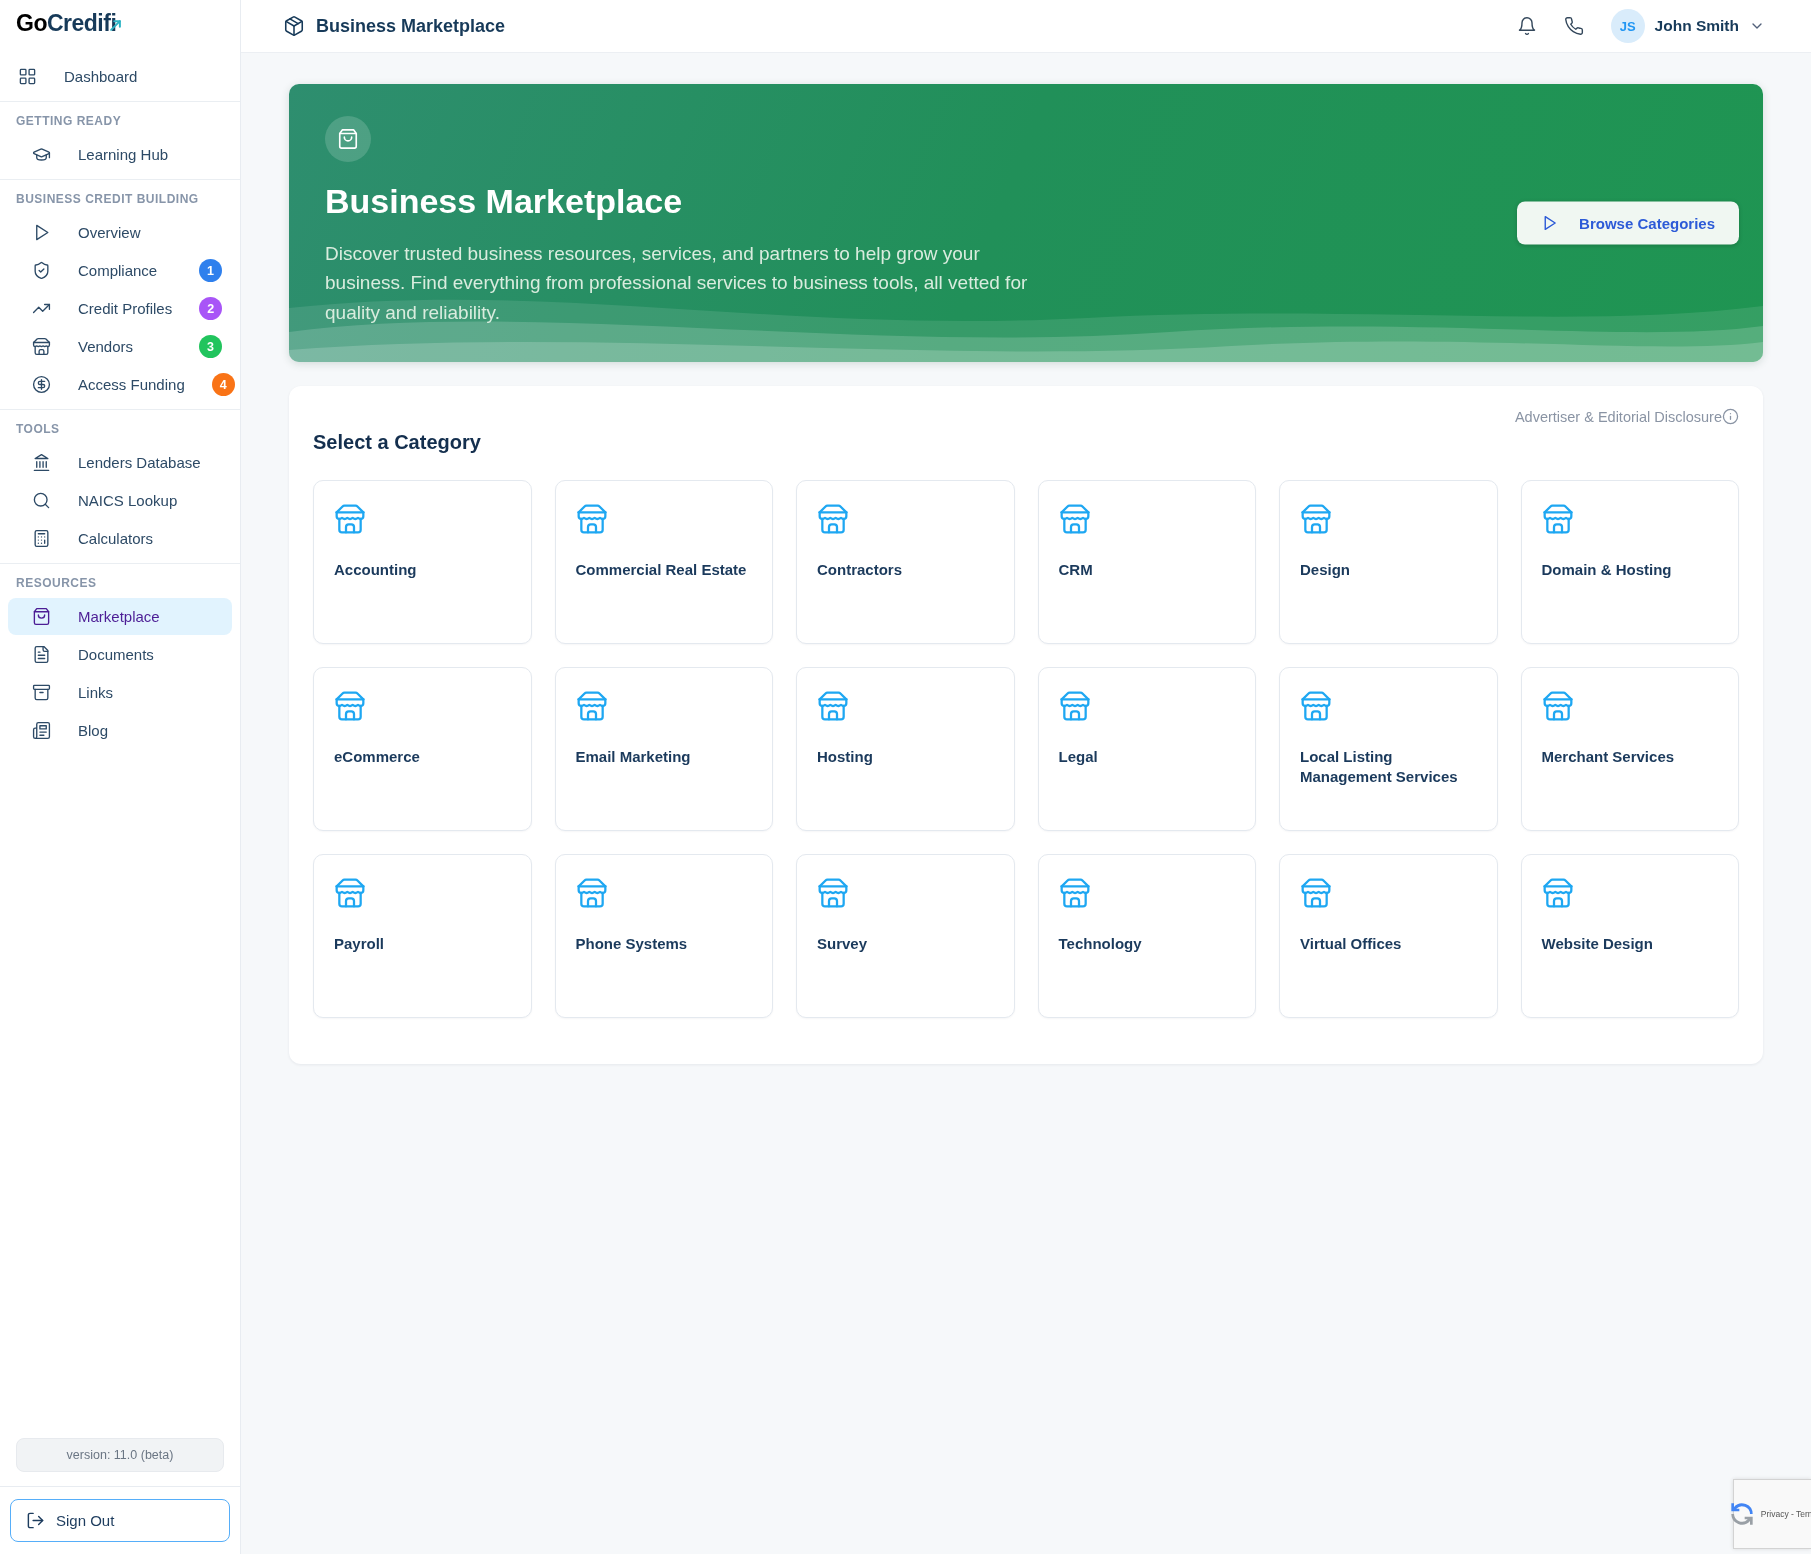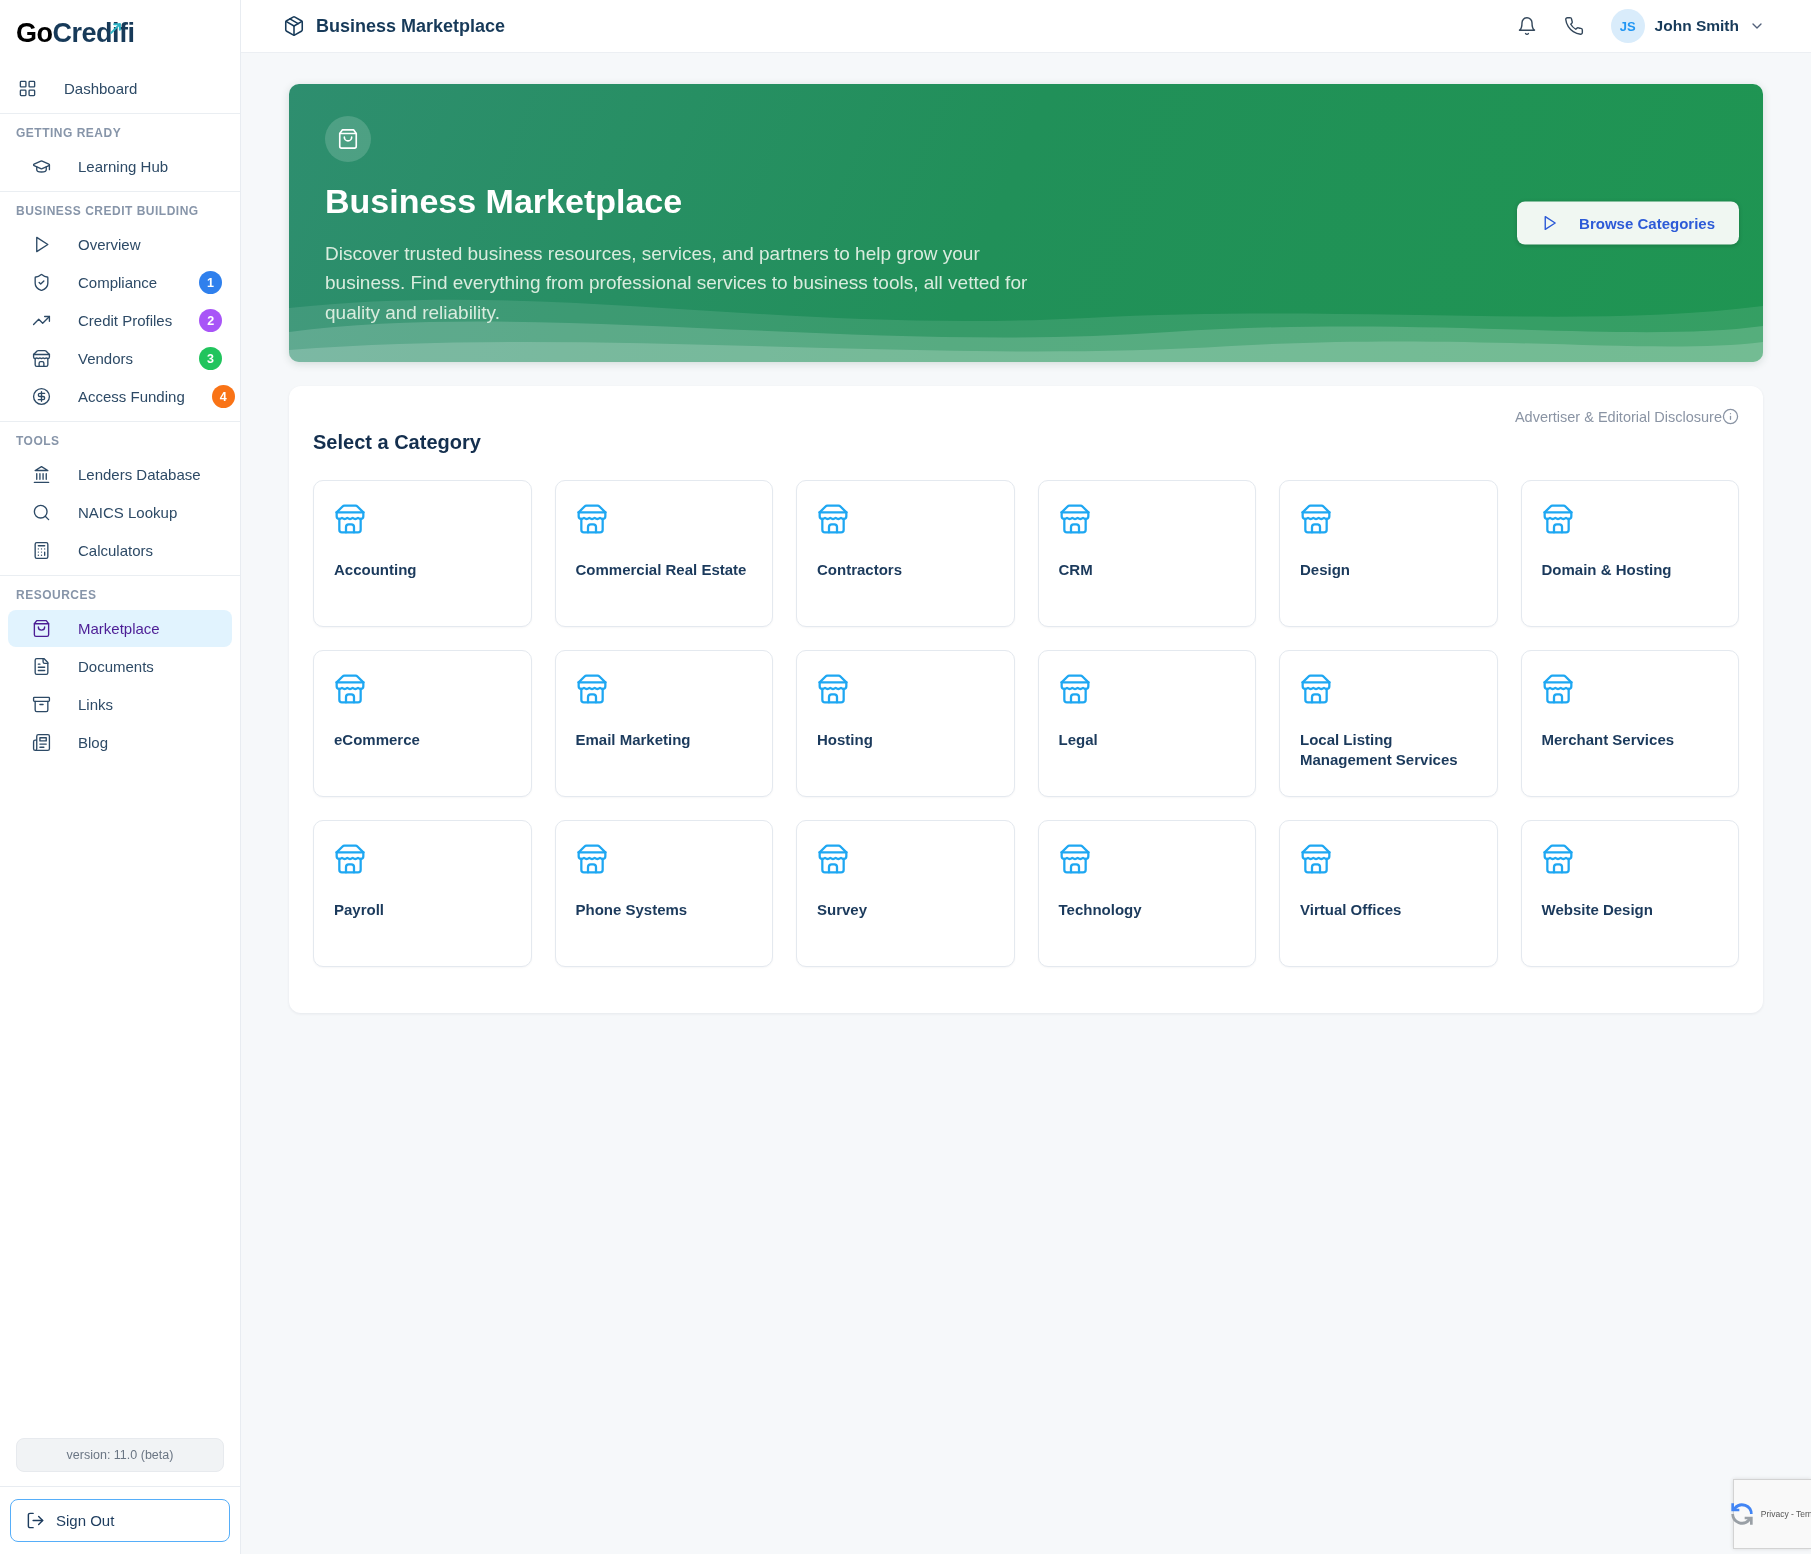--- a/index.html
+++ b/index.html
@@ -3,21 +3,21 @@
 <meta charset="utf-8">
 <style>
   * { box-sizing: border-box; }
   html,body { margin:0; padding:0; width:1811px; height:1554px; overflow:hidden;
     font-family:"Liberation Sans", sans-serif; background:#f6f8fa; }
   .app { display:flex; width:100%; height:100%; position:relative; }
 
   
   .sidebar { width:241px; flex-shrink:0; background:#fff; border-right:1px solid #e8ecf1;
     display:flex; flex-direction:column; }
-  .logo { padding:18px 16px 16px; font-size:27px; font-weight:700; letter-spacing:-0.5px; position:relative; cursor:pointer; }
+  .logo { padding:10px 16px 16px; font-size:23px; font-weight:700; letter-spacing:-0.5px; position:relative; cursor:pointer; }
   .logo-credifi { color:#173a59; }
   .logo-arrow { position:absolute; top:12px; left:108px; }
   .nav { padding-top:4px; }
   .nav-item { display:flex; align-items:center; gap:27px; height:37px; margin:1px 8px;
     padding:0 10px; border-radius:8px; color:#2d4a66; font-size:15px; cursor:pointer; }
   .nav-item.indent { padding-left:24px; }
   .nav-item.active { background:#e1f3fe; color:#4c1d95; }
   .nav-icon { display:flex; }
   .nav-icon svg { width:19px; height:19px; }
   .nav-label { flex:1; white-space:nowrap; }
@@ -69,21 +69,21 @@
   .browse-btn svg { width:17px; height:17px; }
 
   
   .panel { background:#fff; border-radius:12px; padding:22px 24px 46px;
     box-shadow:0 1px 3px rgba(16,30,54,0.07); }
   .disclosure { display:flex; justify-content:flex-end; align-items:center; gap:0;
     color:#8a94a4; font-size:14.5px; margin-bottom:6px; cursor:pointer; }
   .disclosure svg { width:17px; height:17px; }
   .panel h2 { margin:2px 0 26px; font-size:20px; font-weight:700; color:#142f4e; }
   .grid { display:grid; grid-template-columns:repeat(6, 1fr); gap:23px; }
-  .card { border:1px solid #e4e9ef; border-radius:10px; height:147px; padding:22px 20px;
+  .card { border:1px solid #e4e9ef; border-radius:10px; height:164px; padding:22px 20px;
     display:flex; flex-direction:column; gap:25px; background:#fff; cursor:pointer;
     box-shadow:0 1px 2px rgba(16,30,54,0.04); }
   .card-icon { display:flex; color:#1ea7f2; }
   .card-icon svg { width:32px; height:32px; }
   .card-label { font-size:15px; font-weight:600; color:#1b3a5c; line-height:1.35; }
 
   
   .recaptcha { position:absolute; right:0; bottom:5px; width:78px; height:70px;
     background:#f9f9f9; border:1px solid #d3d3d3; border-right:none;
     box-shadow:0 0 4px rgba(0,0,0,0.12); display:flex; 

